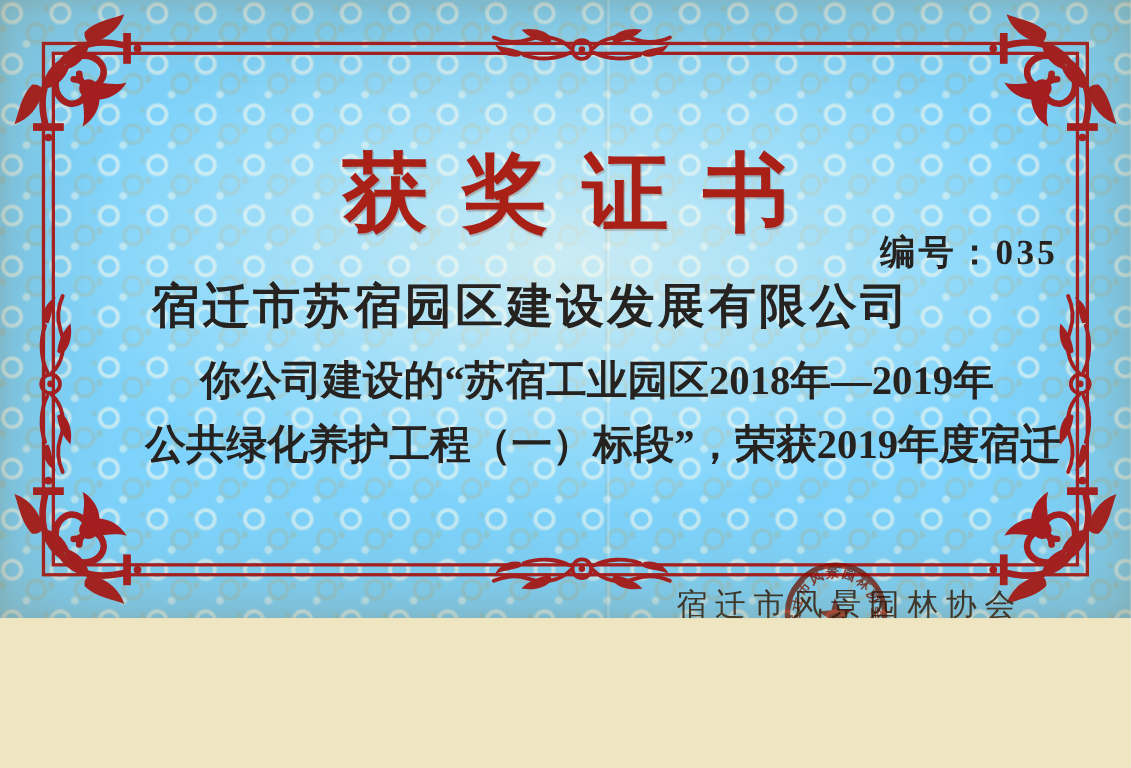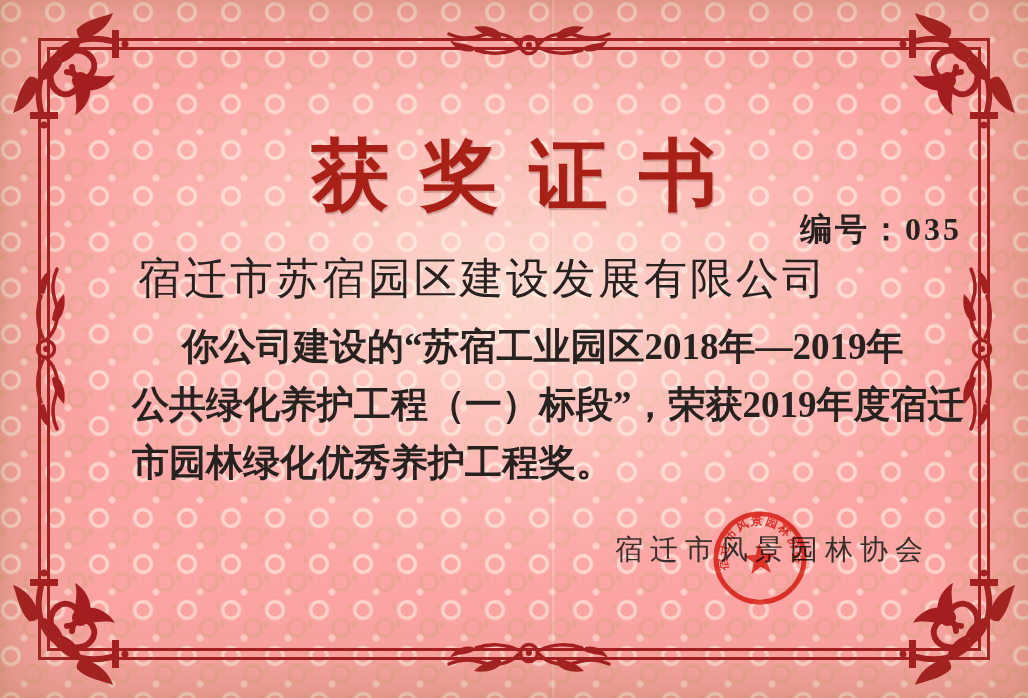--- a/index.html
+++ b/index.html
@@ -2,22 +2,22 @@
 <html><head>
 <meta charset="utf-8">
 <style>
   html, body {
     margin: 0; padding: 0;
     background: #efe5c1;
     font-family: "Liberation Serif", "DejaVu Serif", serif;
   }
   .stage {
     position: relative;
-    width: 1028px; height: 698px;
-    background: #fca5a5;
+    width: 1028px; height: 562px;
+    background: #7dd3fc;
     overflow: hidden;
   }
   
   .paper-pattern {
     position: absolute; inset: 0;
     background-image:
       radial-gradient(circle at 11px 12px, rgba(255,253,238,0) 6px, rgba(255,253,238,0.55) 7px, rgba(255,253,238,0.55) 9px, rgba(255,253,238,0) 11px),
       radial-gradient(circle at 33px 30px, rgba(191,162,92,0) 6px, rgba(191,162,92,0.22) 7px, rgba(191,162,92,0.22) 9px, rgba(191,162,92,0) 11px),
       radial-gradient(circle at 24px 40px, rgba(255,253,238,0.45) 2.5px, rgba(255,253,238,0) 4.5px),
       radial-gradient(circle at 2px 26px, rgba(191,162,92,0.22) 2.5px, rgba(191,162,92,0) 4.5px),
@@ -67,21 +67,21 @@
     text-shadow: 1px 2px 1px rgba(90,20,10,0.25);
     white-space: nowrap;
   }
   .number {
     position: absolute; right: 66px; top: 208px;
     font-size: 32px; font-weight: bold;
     color: #262220; letter-spacing: 3px;
   }
   .recipient {
     position: absolute; left: 138px; top: 250px;
-    font-size: 43px; font-weight: normal;
+    font-size: 43px; font-weight: bold;
     color: #262220; letter-spacing: 3px;
     white-space: nowrap;
   }
   .body-text {
     position: absolute; left: 132px; top: 318px; width: 800px;
     font-size: 37px; font-weight: bold;
     color: #262220; line-height: 58px;
   }
   .body-text .line { white-space: nowrap; }
   .body-text .line.indent { padding-left: 50px; }
@@ -195,21 +195,20 @@
 
   <div class="title">获奖证书</div>
 
   <div class="number">编号：035</div>
 
   <div class="recipient">宿迁市苏宿园区建设发展有限公司</div>
 
   <div class="body-text">
     <div class="line indent">你公司建设的“苏宿工业园区2018年—2019年</div>
     <div class="line">公共绿化养护工程（一）标段”，荣获2019年度宿迁</div>
-    <div class="line">市园林绿化优秀养护工程奖。</div>
   </div>
 
   <div class="signature">
     <div class="issuer">宿迁市风景园林协会</div>
   </div>
 
   <div class="seal">
     <svg viewBox="0 0 100 100">
       <defs>
         <path id="sealArc" d="M 18.1 61.6 A 34 34 0 1 1 81.9 61.6" fill="none"></path>

